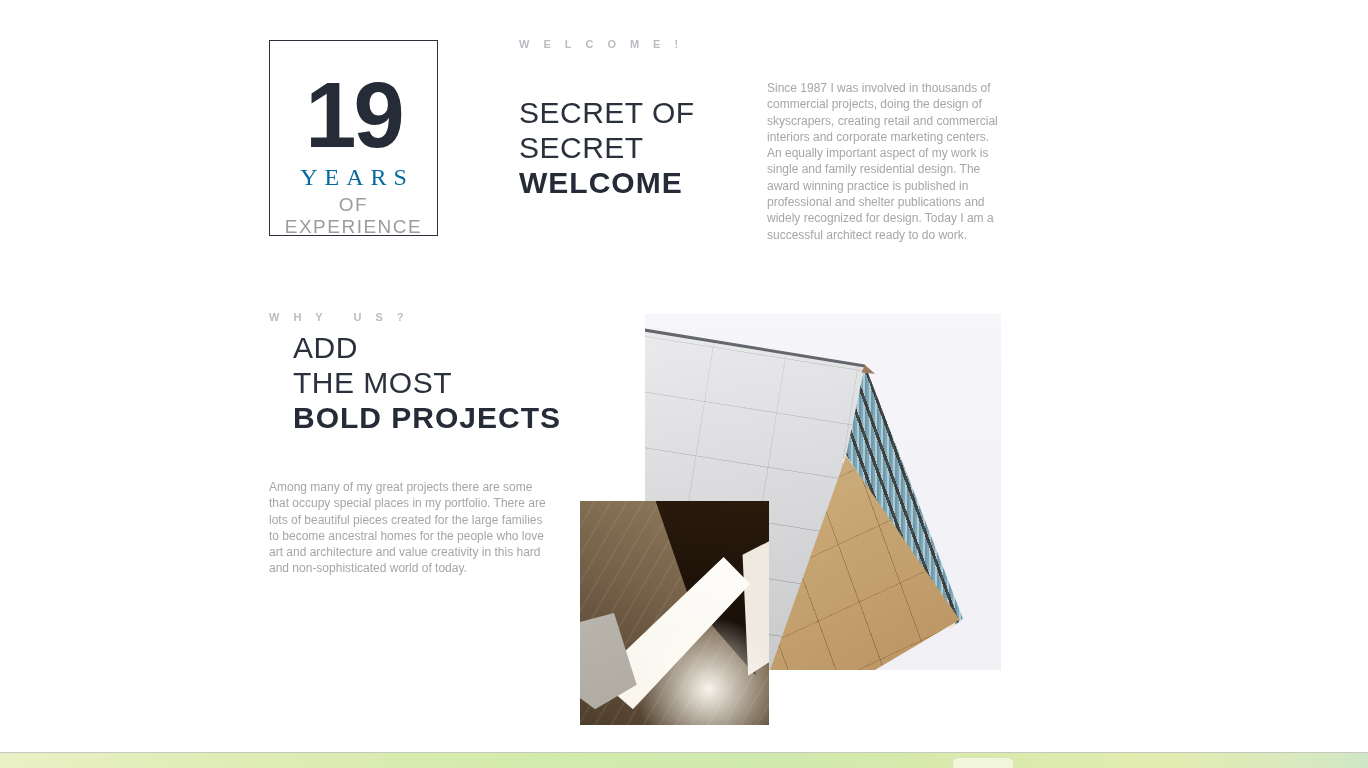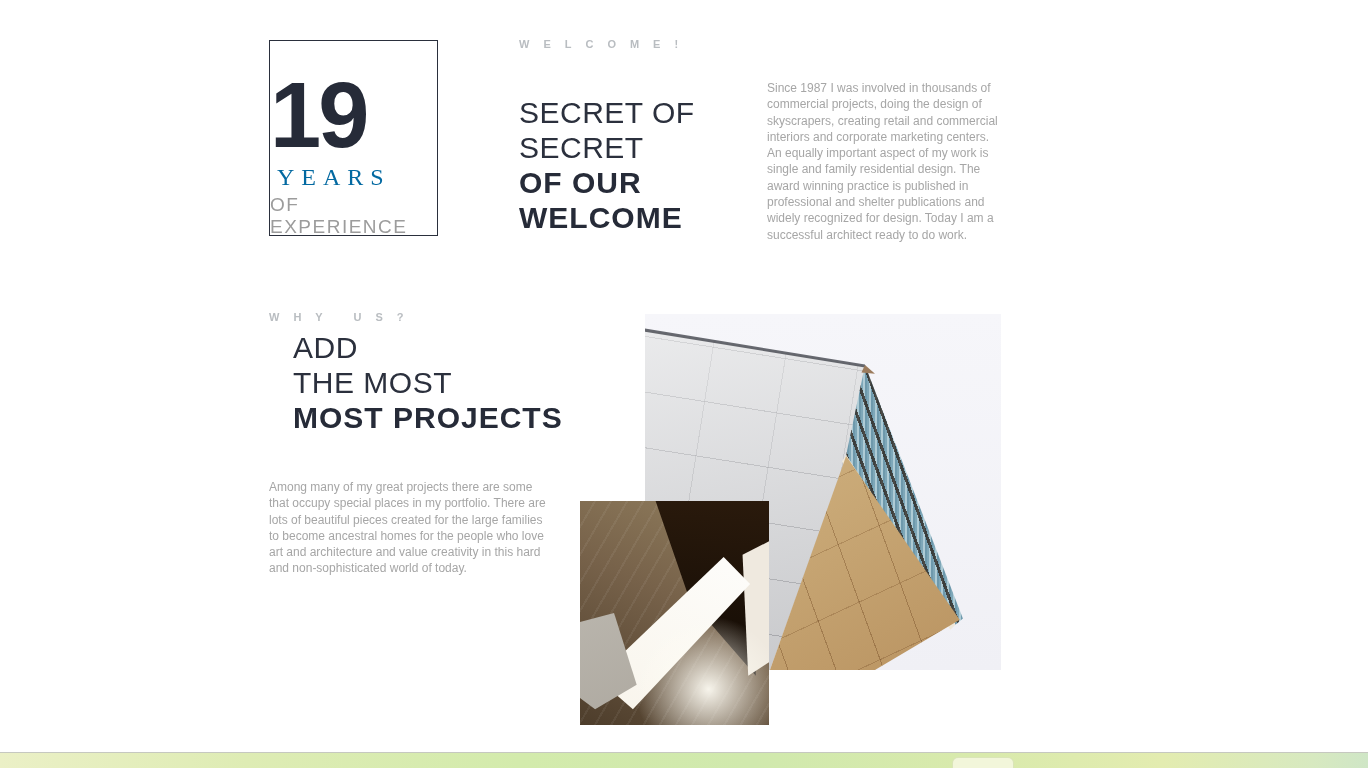--- a/index.html
+++ b/index.html
@@ -8,21 +8,21 @@
   .stage { position:relative; width:1368px; height:768px; background:#ffffff; }
 
   
   .eyebrow { position:absolute; font-size:11px; font-weight:600; color:#b9bdc1;
              letter-spacing:14px; white-space:nowrap; }
   .eyebrow-welcome { left:519px; top:38px; }
   .eyebrow-why { left:269px; top:311px; }
 
   
   .badge { position:absolute; left:269px; top:40px; width:169px; height:196px;
-           border:1px solid #2a2f3c; }
+           border:1px solid #2a2f3c; text-align:center; }
   .badge-number { font-size:92px; line-height:1; font-weight:800; color:#262b38;
                   letter-spacing:-3px; margin-top:28px; }
   .badge-unit { font-size:24px; font-weight:300; color:#0369a1; letter-spacing:7px;
                 margin-top:3px; padding-left:7px;font-family:Liberation Serif, serif; }
   .badge-caption { font-size:19px; font-weight:400; color:#9c9c9c; letter-spacing:1.5px;
                    margin-top:3px; }
 
   
   .heading { position:absolute; }
   .heading-secret { left:519px; top:95px; }
@@ -100,32 +100,31 @@
     <div class="badge-number">19</div>
     <div class="badge-unit">YEARS</div>
     <div class="badge-caption">OF EXPERIENCE</div>
   </div>
 
   <div class="eyebrow eyebrow-welcome">WELCOME!</div>
 
   <div class="heading heading-secret">
     <span class="h-line">SECRET OF</span>
     <span class="h-line">SECRET</span>
-    <span class="h-line bold">OF OUR</span>
     <span class="h-line bold">WELCOME</span>
   </div>
 
   <div class="para para-welcome">Since 1987 I was involved in thousands of commercial projects, doing the design of skyscrapers, creating retail and commercial interiors and corporate marketing centers. An equally important aspect of my work is single and family residential design. The award winning practice is published in professional and shelter publications and widely recognized for design. Today I am a successful architect ready to do work.</div>
 
   <div class="eyebrow eyebrow-why">WHY US?</div>
 
   <div class="heading heading-add">
     <span class="h-line">ADD</span>
     <span class="h-line">THE MOST</span>
-    <span class="h-line bold">MOST PROJECTS</span>
+    <span class="h-line bold">BOLD PROJECTS</span>
   </div>
 
   <div class="para para-why">Among many of my great projects there are some that occupy special places in my portfolio. There are lots of beautiful pieces created for the large families to become ancestral homes for the people who love art and architecture and value creativity in this hard and non-sophisticated world of today.</div>
 
   <div class="photo-building" role="img" aria-label="Angular concrete building facade with corrugated blue glass windows">
     <div class="pb-layer pb-underside"></div>
     <div class="pb-layer pb-topedge"></div>
     <div class="pb-layer pb-glass"></div>
     <div class="pb-layer pb-soffit"></div>
     <div class="pb-layer pb-strip"></div>

